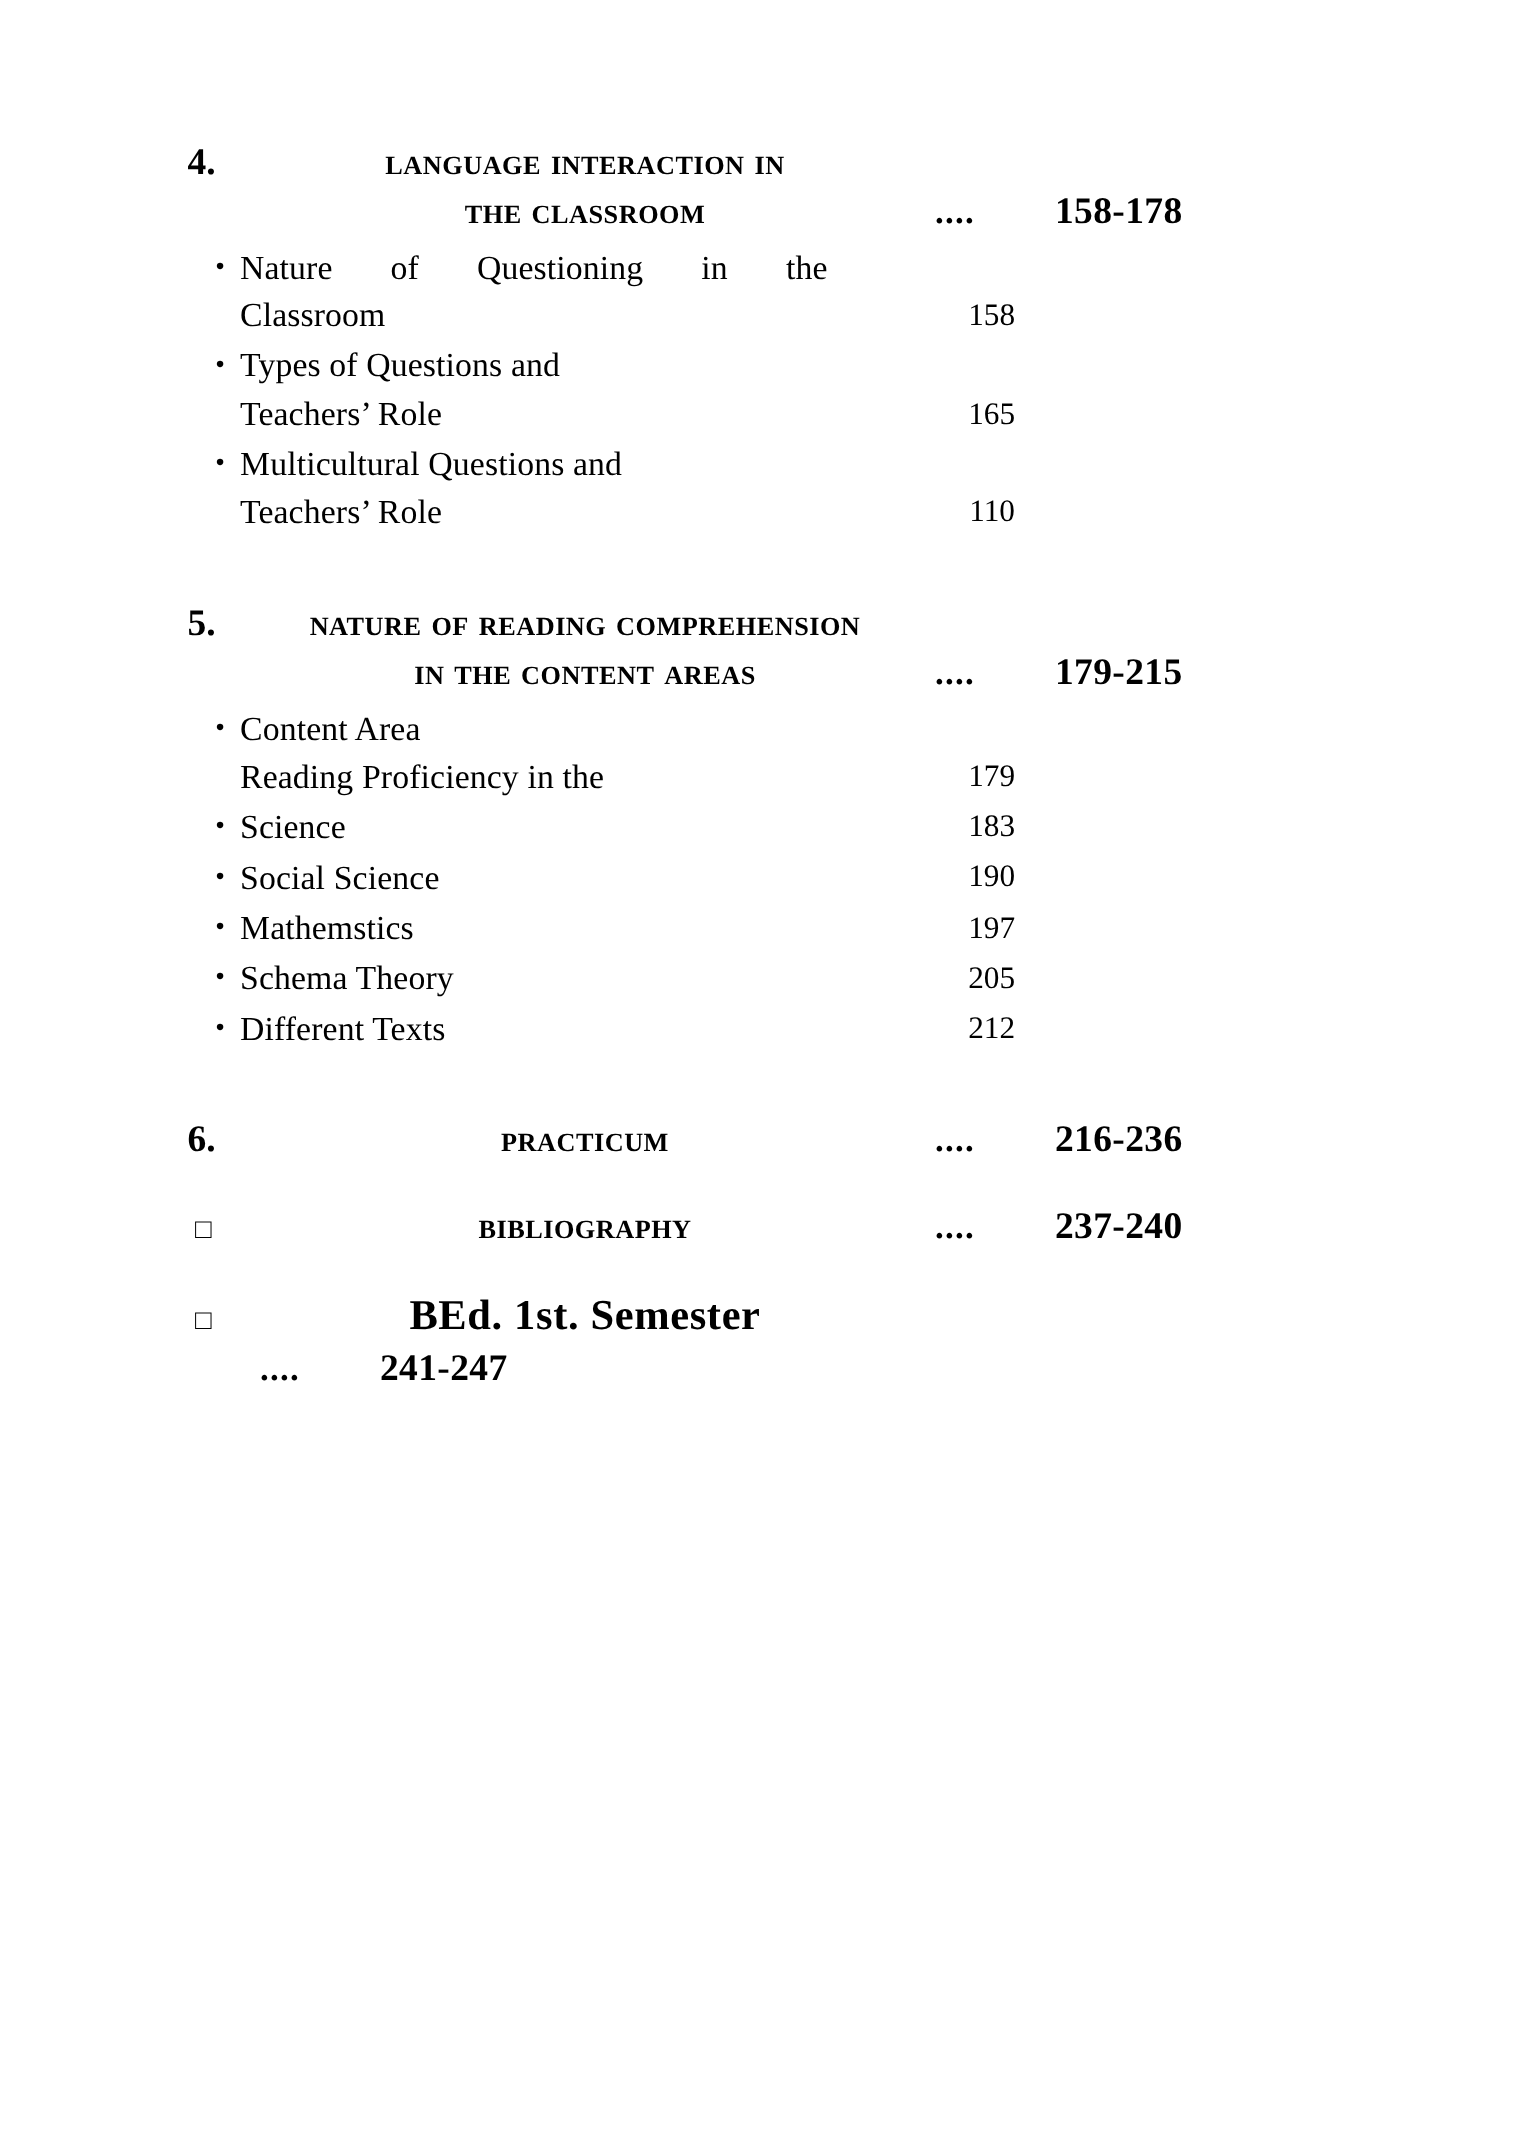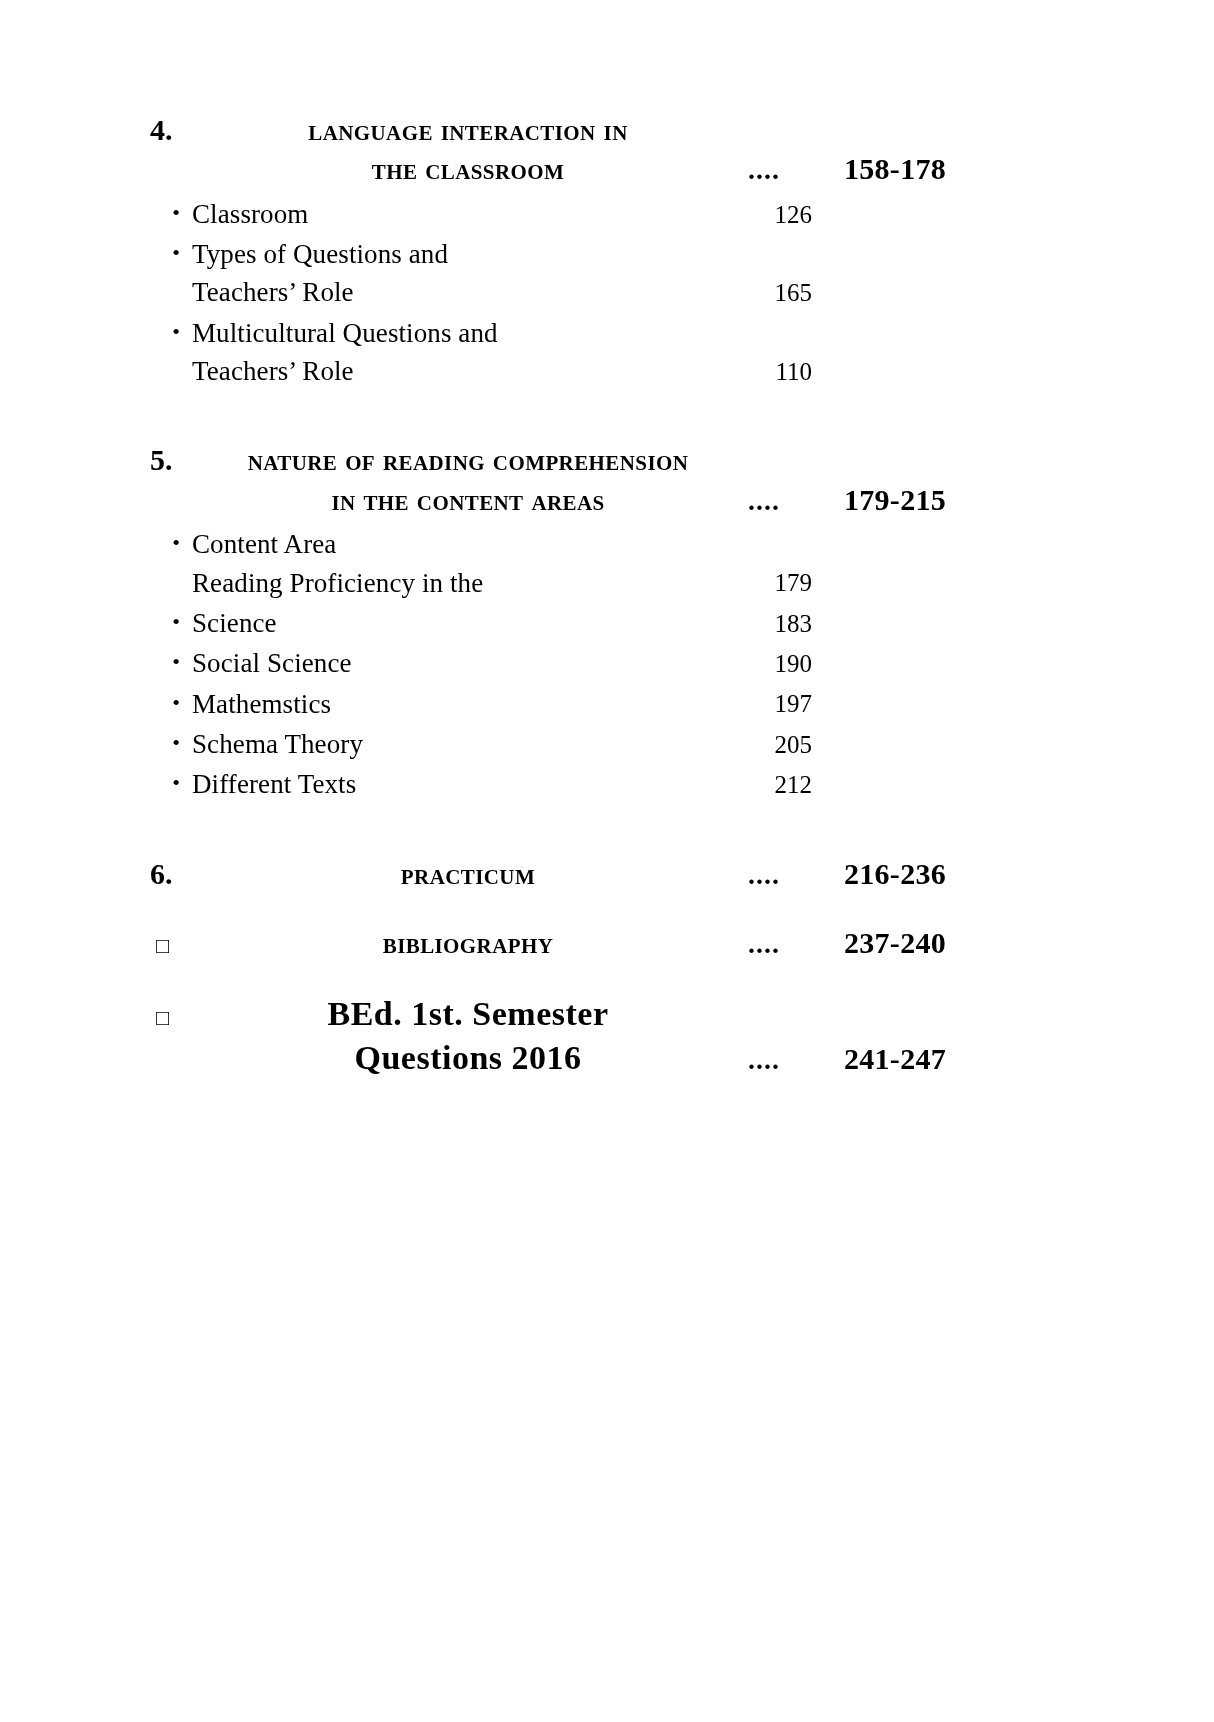--- a/index.html
+++ b/index.html
@@ -176,23 +176,24 @@
         <div class="chap-num spacer">4.</div>
         <div class="chap-title">the  Classroom</div>
         <div class="chap-dots">....</div>
         <div class="chap-pages">158-178</div>
       </div>
 
       <ul class="subitems">
         <li class="subitem">
           <span class="sub-bullet">•</span>
           <span class="sub-text">
+            <span class="ln j">Nature  of  Questioning  in  the</span>
             <span class="ln">Classroom</span>
           </span>
-          <span class="sub-page">126</span>
+          <span class="sub-page">158</span>
         </li>
         <li class="subitem">
           <span class="sub-bullet">•</span>
           <span class="sub-text">
             <span class="ln">Types  of  Questions  and</span>
             <span class="ln">Teachers’ Role</span>
           </span>
           <span class="sub-page">165</span>
         </li>
         <li class="subitem">
@@ -295,20 +296,19 @@
 
     <div class="chapter">
       <div class="chap-line">
         <div class="chap-marker">□</div>
         <div class="chap-title plain">BEd.  1st.  Semester</div>
         <div class="chap-dots hidden">....</div>
         <div class="chap-pages hidden">241-247</div>
       </div>
       <div class="chap-line">
         <div class="chap-marker spacer">□</div>
-        <div class="chap-title plain">Questions  2016</div>
         <div class="chap-dots">....</div>
         <div class="chap-pages">241-247</div>
       </div>
     </div>
 
   </div>
 </div>
 
 </body></html>

